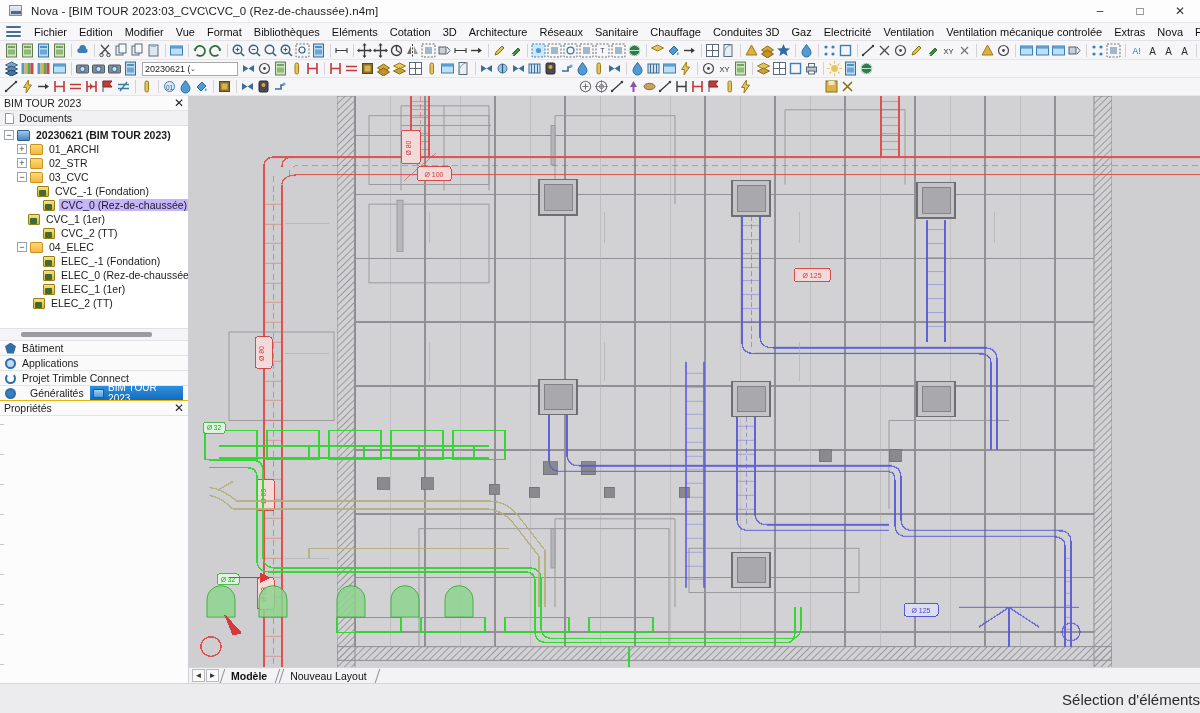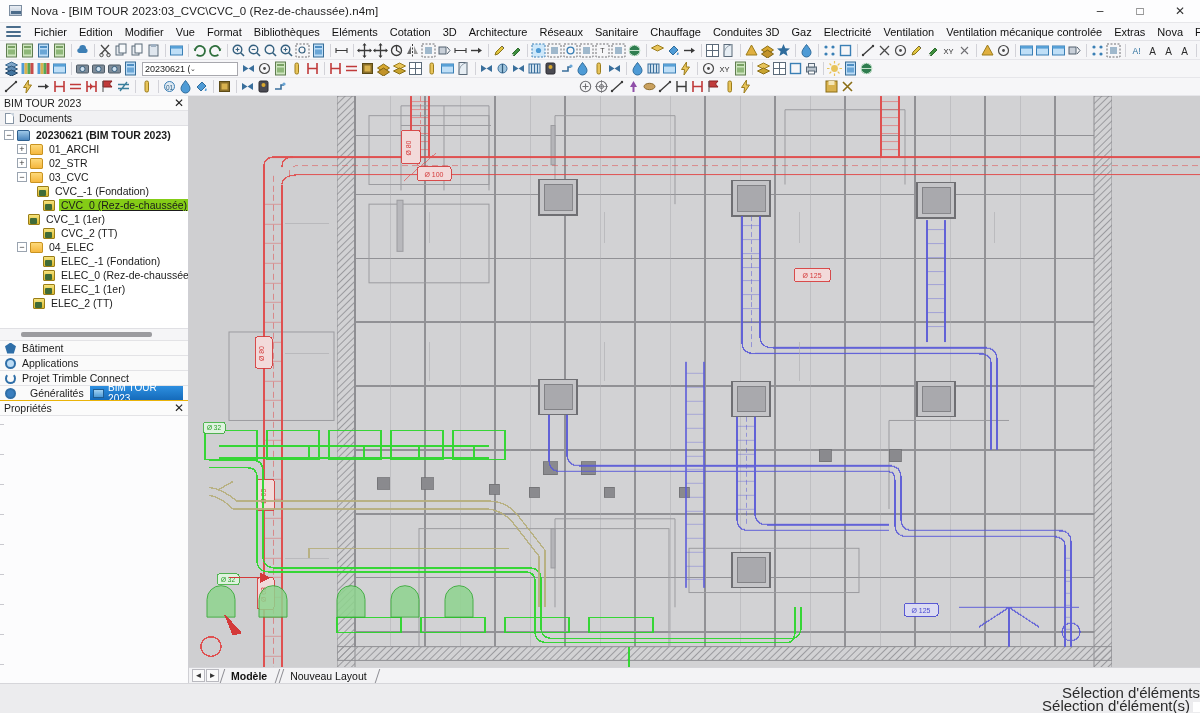--- a/index.html
+++ b/index.html
@@ -72,21 +72,21 @@
        line-height:8px; text-align:center; color:#333; flex:none; margin-right:3px; }
   .tw.none{ border:none; background:none; }
   .folder{ width:13px; height:11px; flex:none; margin-right:4px; position:relative;
            background:linear-gradient(#fdd97a,#f5b73d); border:1px solid #c99320; border-radius:1px 2px 1px 1px;}
   .folder.blue{ background:linear-gradient(#9ec8e8,#4b86bd); border-color:#2e5f8e;}
   .leafic{ width:12px; height:11px; flex:none; margin-right:4px; position:relative;
            background:linear-gradient(#f6e37c,#d9b72e); border:1px solid #9a7d17; border-radius:1px;}
   .leafic:after{ content:""; position:absolute; left:1px; top:3px; width:7px; height:6px;
                  background:#3f6b38; border-radius:1px;}
   .tlabel{ padding:0 2px; }
-  .tlabel.sel{ background:#84cc16;text-decoration:underline; }
+  .tlabel.sel{ background:#c4b5fd; }
   .tlabel.bold{ font-weight:bold; }
 
   .hscroll{ height:12px; background:#f5f5f7; border-top:1px solid #e0e0e4;
             display:flex; align-items:center; padding:0 3px; flex:none; }
   .hscroll .thumb{ height:5px; background:#9b9b9f; border-radius:2px; width:72%; margin-left:10%;}
 
   .navrow{ height:15px; display:flex; align-items:center; gap:6px; padding:0 5px; font-size:10.5px;
            border-top:1px solid #e3e3e6; background:#fafafa; flex:none; }
   .navic{ width:11px; height:11px; flex:none; }
   .bat{ background:#2f6fa8; clip-path:polygon(50% 0,100% 35%,80% 100%,20% 100%,0 35%); }
@@ -1447,17 +1447,14 @@
         <span class="arrbtn">►</span>
         <span class="sheet active">Modèle</span>
         <span class="sheet">Nouveau Layout</span>
       </div>
 
     </div>
   </div>
 
   <div class="status">
     <div>Sélection d'éléments</div>
-    <div>
-      <span>Sélection d'élément(s)</span><span class="cursorbox"></span>
-    </div>
   </div>
 </div>
 
 </body></html>

